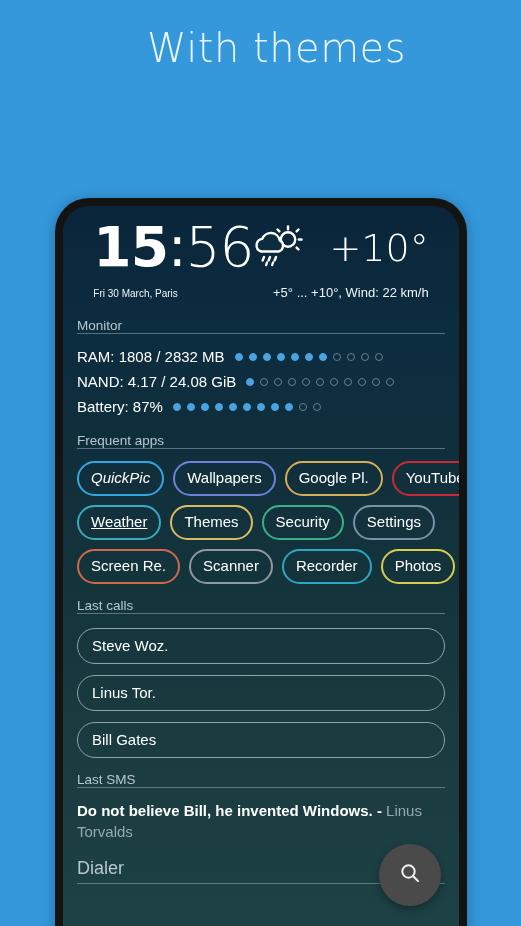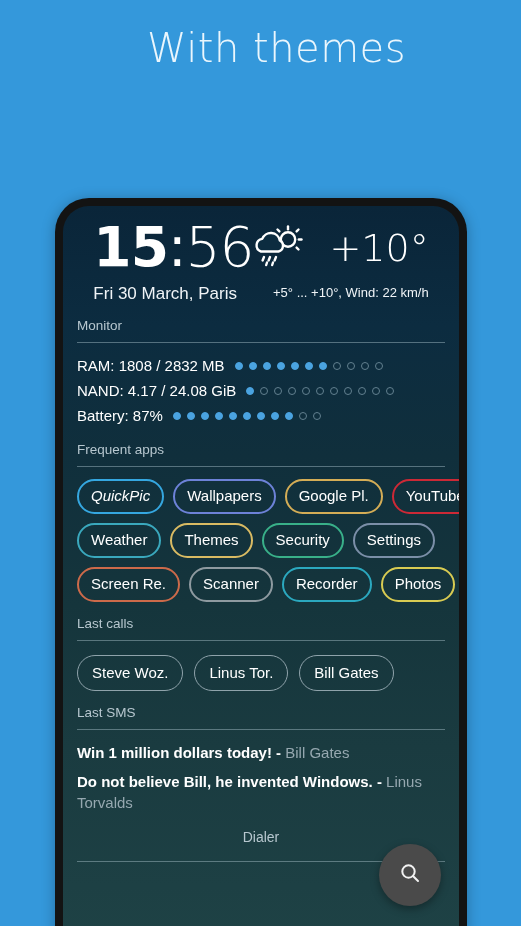--- a/index.html
+++ b/index.html
@@ -84,21 +84,21 @@
     letter-spacing: -1px;
     color: #ffffff;
     font-family: "DejaVu Sans", sans-serif;
     white-space: nowrap;
   }
   .clock-time .hh { font-weight: 700; }
   .clock-time .colon { font-weight: 400; }
   .clock-time .mm { font-weight: 300; }
 
   .clock-sub {
-    font-size: 17px;
+    font-size: 10px;
     line-height: 20px;
     color: #f0f4f7;
     margin-top: 8px;
     white-space: nowrap;
   }
 
   .weather-col {
     text-align: right;
     padding-top: 6px;
     padding-right: 2px;
@@ -124,21 +124,21 @@
     color: #f0f4f7;
     margin-top: 13px;
     white-space: nowrap;
   }
 
   
   .section-head {
     margin-top: 14px;
     font-size: 13.5px;
     color: #b7c7cf;
-    padding-bottom: 9px;
+    padding-bottom: 0;
     border-bottom: 1px solid rgba(173,197,206,0.45);
   }
 
   
   .monitor-list { margin-top: 10px; }
 
   .monitor-row {
     display: flex;
     align-items: center;
     height: 25px;
@@ -182,20 +182,21 @@
     white-space: nowrap;
     background: transparent;
   }
 
   
   .calls-row {
     display: flex;
     gap: 11px;
     margin-top: 14px;
     margin-bottom: 6px;
+    flex-direction: column;
   }
 
   .chip-call {
     border: 1.5px solid #8fa3ab;
     border-radius: 22px;
     padding: 8px 14px 9px 14px;
     font-size: 15px;
     color: #ffffff;
     white-space: nowrap;
   }
@@ -225,25 +226,24 @@
     border-radius: 50%;
     background: #4a4a4a;
     display: flex;
     align-items: center;
     justify-content: center;
     box-shadow: 0 3px 8px rgba(0,0,0,0.35);
   }
 
   .dialer-head {
     margin-top: 16px;
-    font-size: 14px;
+    font-size: 18px;
     color: #b7c7cf;
-    padding-bottom: 16px;
+    padding-bottom: 4px;
     border-bottom: 1px solid rgba(173,197,206,0.45);
-    text-align: center;
   }
 </style>
 </head>
 <body>
 
 <div class="page-title">With themes</div>
 
 <div class="phone-frame">
   <div class="phone-screen">
     <div class="screen-inner">
@@ -334,21 +334,21 @@
 
       <div class="section-head">Frequent apps</div>
       <div class="chip-rows" id="apps-grid">
           <div class="chip-row">
             <div class="chip" style="border-color: rgb(53, 167, 224); font-style: italic;">QuickPic</div>
             <div class="chip" style="border-color: rgb(109, 130, 216);">Wallpapers</div>
             <div class="chip" style="border-color: rgb(212, 173, 86);">Google Pl.</div>
             <div class="chip" style="border-color: rgb(204, 41, 54);">YouTube</div>
           </div>
           <div class="chip-row">
-            <div class="chip" style="border-color: rgb(58, 168, 189);">Weather</div>
+            <div class="chip" style="border-color: rgb(58, 168, 189); text-decoration: underline;">Weather</div>
             <div class="chip" style="border-color: rgb(217, 187, 99);">Themes</div>
             <div class="chip" style="border-color: rgb(57, 176, 137);">Security</div>
             <div class="chip" style="border-color: rgb(123, 143, 168);">Settings</div>
           </div>
           <div class="chip-row">
             <div class="chip" style="border-color: rgb(204, 106, 74);">Screen Re.</div>
             <div class="chip" style="border-color: rgb(142, 154, 160);">Scanner</div>
             <div class="chip" style="border-color: rgb(43, 168, 191);">Recorder</div>
             <div class="chip" style="border-color: rgb(216, 203, 82);">Photos</div>
           </div>
@@ -356,21 +356,20 @@
 
       <div class="section-head">Last calls</div>
       <div class="calls-row" id="calls-row">
           <div class="chip-call">Steve Woz.</div>
           <div class="chip-call">Linus Tor.</div>
           <div class="chip-call">Bill Gates</div>
         </div>
 
       <div class="section-head">Last SMS</div>
       <div class="sms-list" id="sms-list">
-          <div class="sms-item"><span>Win 1 million dollars today! - </span><span class="sender">Bill Gates</span></div>
           <div class="sms-item"><span>Do not believe Bill, he invented Windows. - </span><span class="sender">Linus Torvalds</span></div>
         </div>
 
       <div class="dialer-head">Dialer</div>
     </div>
 
     <div class="fab">
       <span>
         <svg width="24" height="24" viewBox="0 0 24 24" fill="none" stroke="#f2f2f2" stroke-width="2" stroke-linecap="round">
           <circle cx="10.5" cy="10.5" r="6.2"></circle>

